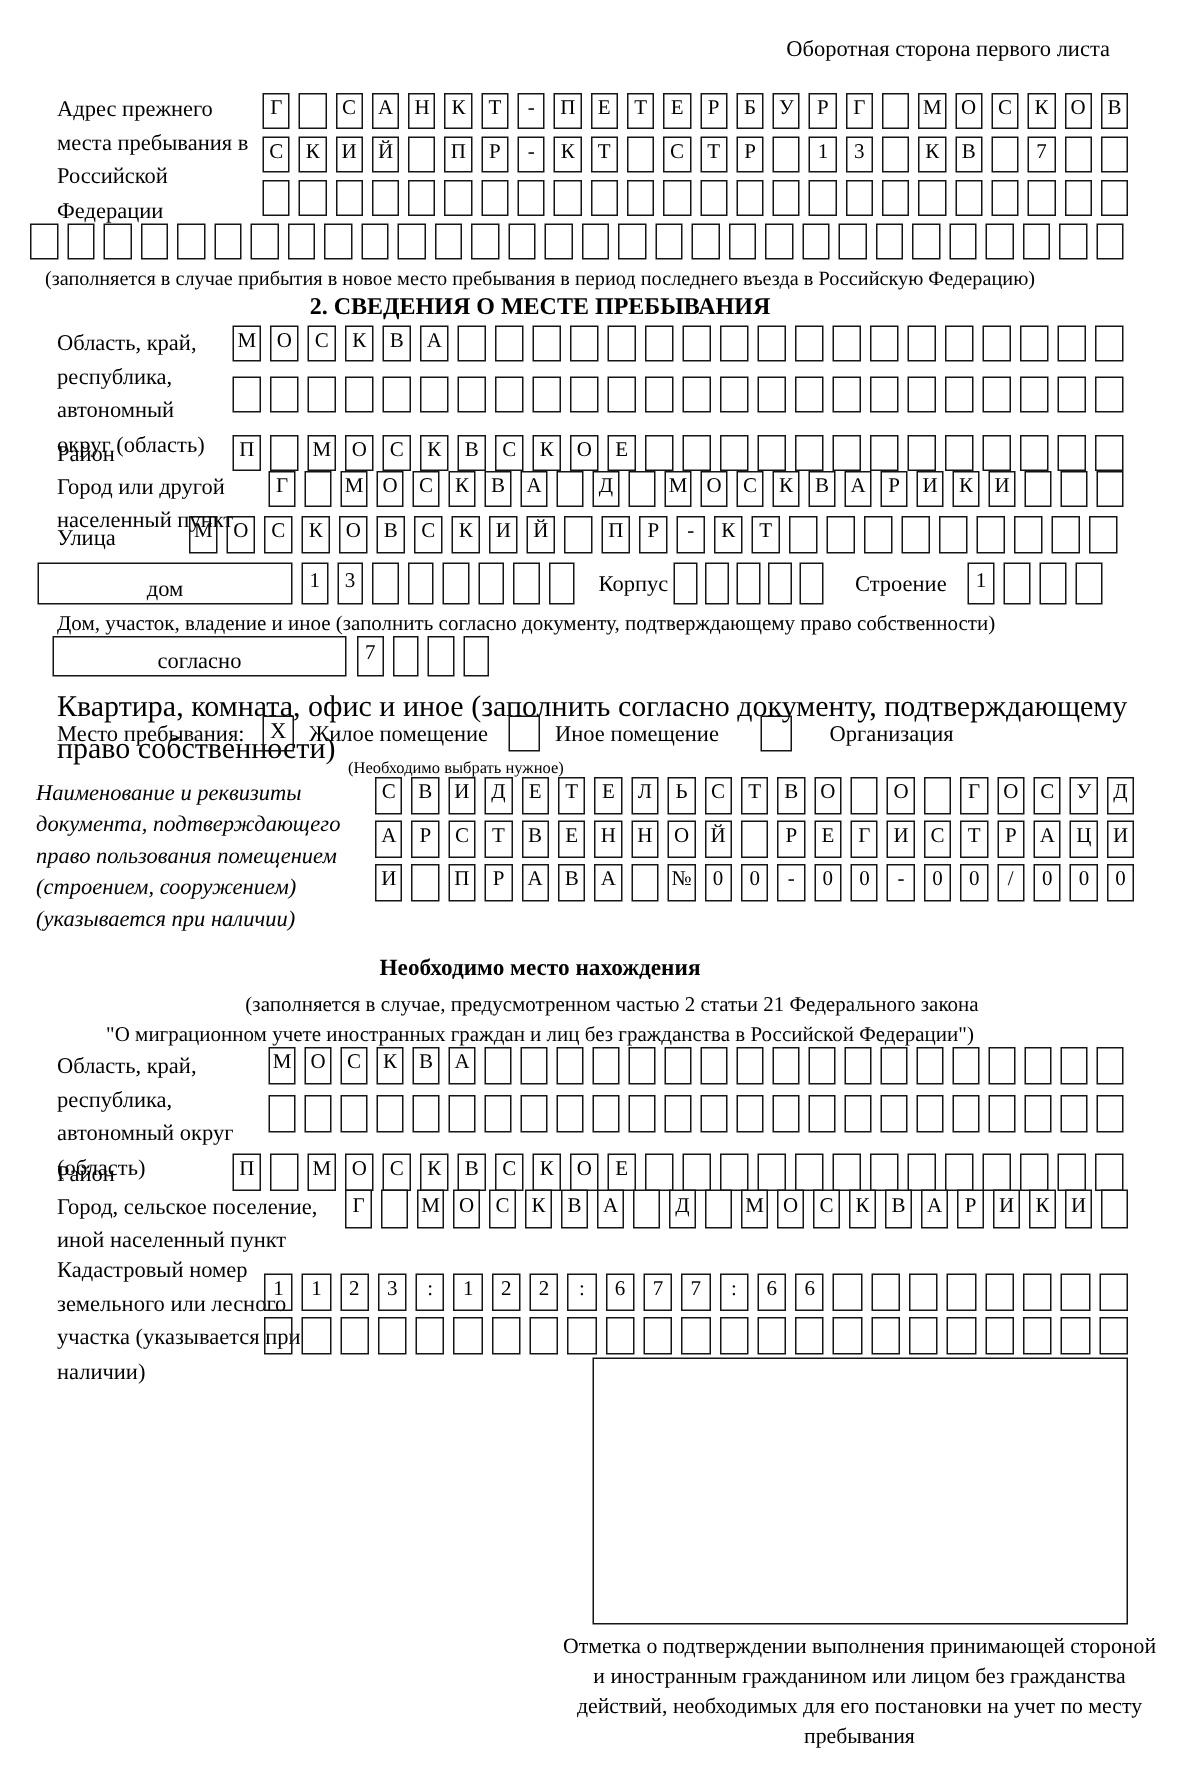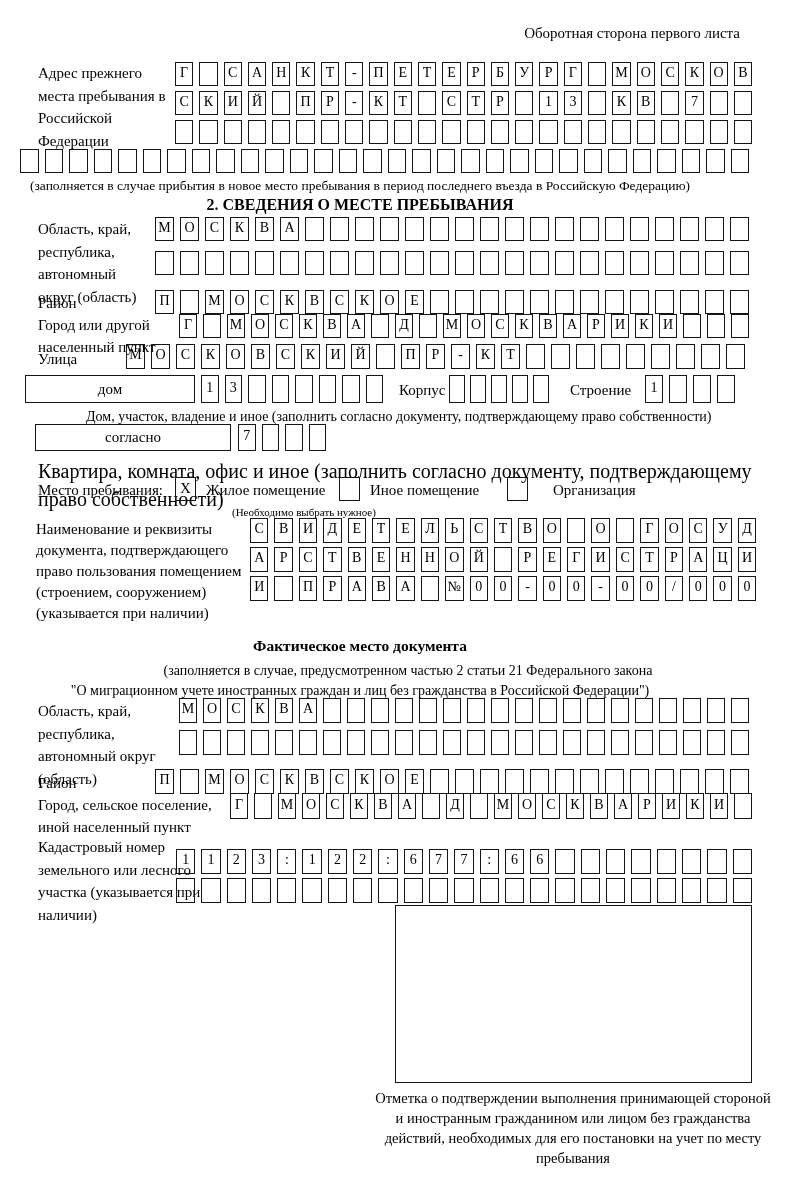--- a/index.html
+++ b/index.html
@@ -10,21 +10,21 @@
   .note{font-size:13.5px;line-height:1.4;}
   .ctr{left:0;width:720px;text-align:center;}
   .ttl{font-weight:bold;font-size:16px;}
   .cellrow{position:absolute;display:flex;gap:var(--g,6px);}
   .cell{box-sizing:border-box;flex:0 0 auto;
         width:calc(var(--p,24.3px) - var(--g,6px));
         height:var(--h,24px);border:1.8px solid #151515;
         font-size:14px;line-height:calc(var(--h,24px) - 5px);
         text-align:center;overflow:hidden;}
   .bigbox{position:absolute;box-sizing:border-box;border:1.8px solid #151515;
-          display:flex;align-items:center;justify-content:center;font-size:15px;}
+          display:flex;align-items:flex-end;justify-content:center;font-size:15px;}
   .cb{position:absolute;box-sizing:border-box;border:1.8px solid #151515;
       width:21px;height:24px;text-align:center;font-size:15px;line-height:20px;}
 </style>
 </head>
 <body>
 
 <div class="abs lbl" style="top:22px;right:60px;">Оборотная сторона первого листа</div>
 
 <div class="abs lbl" style="left:38px;top:62px;width:142px;">Адрес прежнего места пребывания в Российской Федерации</div>
 <div class="cellrow" style="left:175px;top:62px;--p:24.3px;">
@@ -301,21 +301,21 @@
     <span class="cell"></span>
     <span class="cell"></span>
   </div>
 <div class="abs lbl" style="left:570px;top:379px;">Строение</div>
 <div class="cellrow" style="left:645px;top:375px;--p:24px;--h:28px;">
     <span class="cell">1</span>
     <span class="cell"></span>
     <span class="cell"></span>
     <span class="cell"></span>
   </div>
-<div class="abs note" style="left:38px;top:407px;font-size:14px;margin-left:48px;">Дом, участок, владение и иное (заполнить согласно документу, подтверждающему право собственности)</div>
+<div class="abs note" style="left:38px;top:407px;font-size:14px;">Дом, участок, владение и иное (заполнить согласно документу, подтверждающему право собственности)</div>
 
 <div class="bigbox" style="left:35px;top:424px;width:196px;height:27px;">
     <span>согласно</span>
   </div>
 <div class="cellrow" style="left:238px;top:424px;--p:23.5px;--h:27px;">
     <span class="cell">7</span>
     <span class="cell"></span>
     <span class="cell"></span>
     <span class="cell"></span>
   </div>
@@ -323,21 +323,21 @@
 
 <div class="abs lbl" style="left:38px;top:479px;">Место пребывания:</div>
 <div class="cb" style="left:175px;top:477px;">X</div>
 <div class="abs lbl" style="left:206px;top:479px;">Жилое помещение</div>
 <div class="cb" style="left:339px;top:477px;"></div>
 <div class="abs lbl" style="left:370px;top:479px;">Иное помещение</div>
 <div class="cb" style="left:507px;top:477px;"></div>
 <div class="abs lbl" style="left:553px;top:479px;">Организация</div>
 <div class="abs note" style="left:232px;top:505px;font-size:11px;">(Необходимо выбрать нужное)</div>
 
-<div class="abs lbl" style="left:36px;top:519px;width:208px;line-height:1.4;">Наименование и реквизиты документа, подтверждающего право пользования помещением (строением, сооружением) (указывается при наличии)</div>
+<div class="abs lbl" style="left:24px;top:519px;width:208px;line-height:1.4;font-style:italic;">Наименование и реквизиты документа, подтверждающего право пользования помещением (строением, сооружением) (указывается при наличии)</div>
 <div class="cellrow" style="left:250px;top:518px;--p:24.4px;--h:25px;">
     <span class="cell">С</span>
     <span class="cell">В</span>
     <span class="cell">И</span>
     <span class="cell">Д</span>
     <span class="cell">Е</span>
     <span class="cell">Т</span>
     <span class="cell">Е</span>
     <span class="cell">Л</span>
     <span class="cell">Ь</span>
@@ -394,21 +394,21 @@
     <span class="cell">0</span>
     <span class="cell">-</span>
     <span class="cell">0</span>
     <span class="cell">0</span>
     <span class="cell">/</span>
     <span class="cell">0</span>
     <span class="cell">0</span>
     <span class="cell">0</span>
   </div>
 
-<div class="abs ttl ctr" style="top:637px;font-size:15.5px;">Фактическое место документа</div>
+<div class="abs ttl ctr" style="top:637px;font-size:15.5px;">Необходимо место нахождения</div>
 <div class="abs note ctr" style="top:661px;font-size:14px;padding-left:48px;">(заполняется в случае, предусмотренном частью 2 статьи 21 Федерального закона</div>
 <div class="abs note ctr" style="top:681px;font-size:14px;">"О миграционном учете иностранных граждан и лиц без гражданства в Российской Федерации")</div>
 
 <div class="abs lbl" style="left:38px;top:700px;width:140px;">Область, край, республика, автономный округ (область)</div>
 <div class="cellrow" style="left:179px;top:698px;--p:24px;--h:25px;">
     <span class="cell">М</span>
     <span class="cell">О</span>
     <span class="cell">С</span>
     <span class="cell">К</span>
     <span class="cell">В</span>

